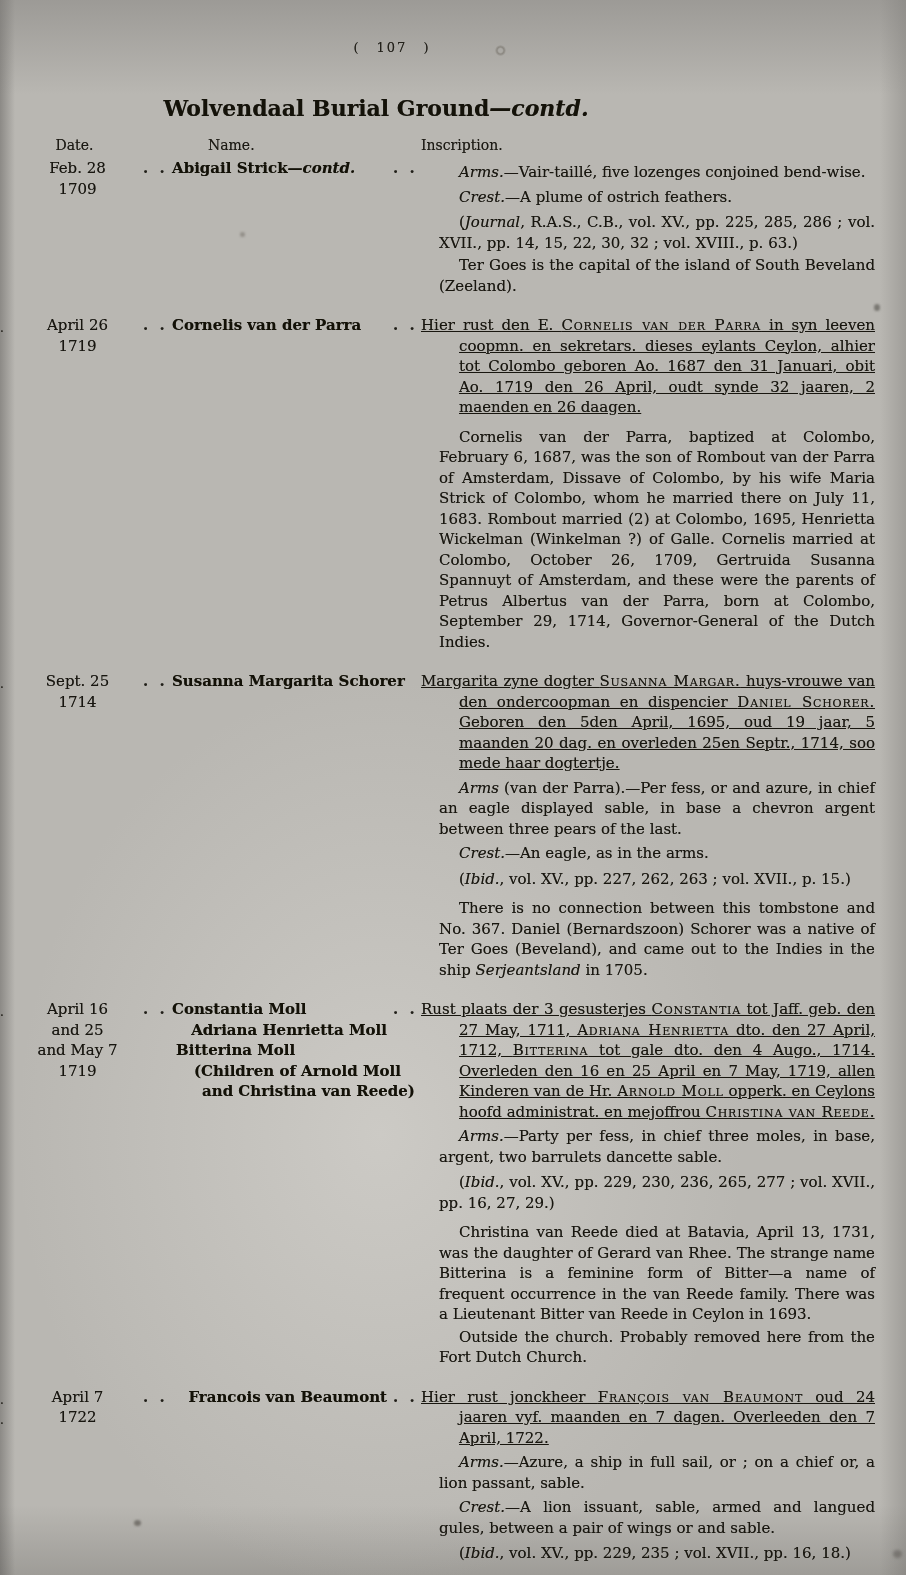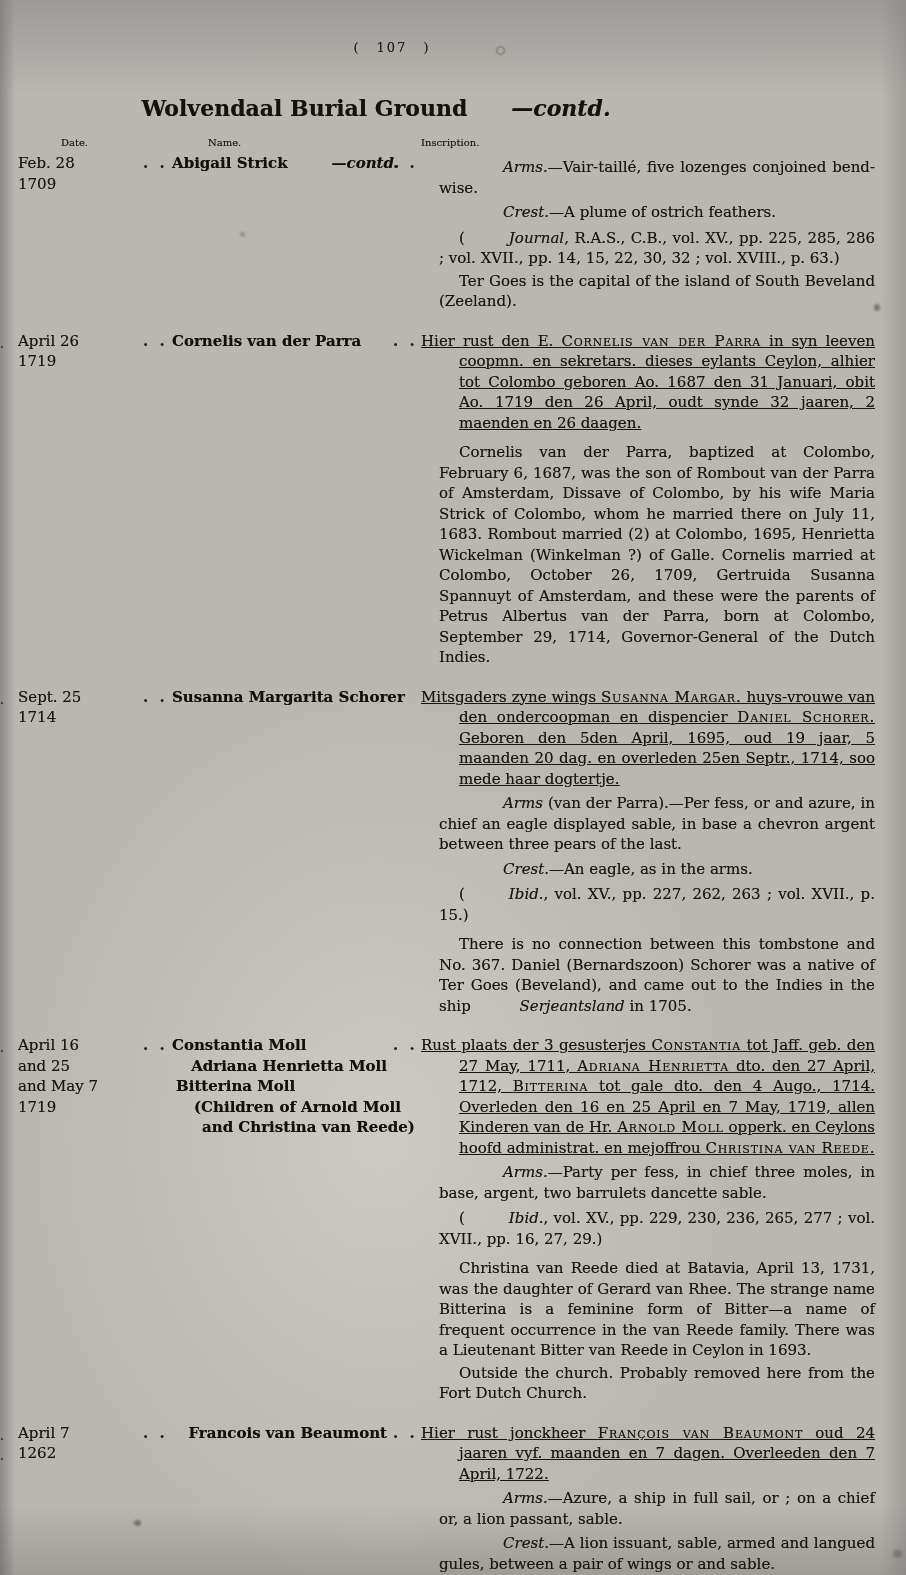--- a/index.html
+++ b/index.html
@@ -19,40 +19,40 @@
       #b9b7b2;
     color:#17150f;
   }
   .content{position:absolute;left:0;top:0;width:880px;padding-top:40px;}
   .pageno{width:784px;text-align:center;font-size:13px;letter-spacing:2px;
     word-spacing:10px;color:#23211b;}
   .title{width:752px;text-align:center;font-size:22px;font-weight:bold;
     margin-top:40px;color:#141209;}
   .title .seg-i{font-style:italic;}
   .colhead{display:grid;grid-template-columns:12px 125px 35px 215px 34px 454px;
-    margin-top:16px;font-size:10px;color:#1c1a14;}
+    margin-top:16px;font-size:14px;color:#1c1a14;}
   .colhead .h-date{text-align:center;}
   .colhead .h-name{padding-left:36px;}
   .colhead .h-insc{text-align:left;}
   .entries{margin-top:5px;}
   .entry{display:grid;grid-template-columns:12px 125px 35px 215px 34px 454px;
     margin-bottom:19px;font-size:15px;line-height:20.5px;}
   .mark{font-size:12px;color:#2a2822;padding-top:3px;letter-spacing:2px;}
-  .date-cell{padding-left:6px;white-space:nowrap;}
+  .date-cell{text-align:center;padding-left:6px;white-space:nowrap;}
   .ldots{font-weight:bold;letter-spacing:3px;padding-left:6px;color:#201e18;}
   .name-cell{font-weight:bold;white-space:nowrap;color:#131107;}
   .name-cell .seg-i{font-style:italic;}
   .insc-cell{text-align:justify;color:#18160f;}
   .insc-cell p{margin:0;}
   .p-dutch{padding-left:38px;text-indent:-38px;text-decoration:underline;}
   .p-arms{padding-left:18px;text-indent:20px;margin-top:4px !important;}
   .p-ref{padding-left:18px;text-indent:20px;margin-top:5px !important;}
   .p-comment{padding-left:18px;text-indent:20px;margin-top:9px !important;}
   .p-comment2{padding-left:18px;text-indent:20px;margin-top:2px !important;}
-  .seg-i{font-style:italic;margin-left:44px;}
+  .seg-i{font-style:italic;}
   .seg-sc{font-variant:small-caps;letter-spacing:0.8px;}
   .content *{text-shadow:0 0 0.6px rgba(24,22,16,0.55);}
   .speck{position:absolute;border-radius:50%;}
 </style>
 </head>
 <body>
 
 <div class="page">
   <div class="content">
     <div class="pageno">( 107 )</div>
@@ -107,21 +107,21 @@
           <div class="date-cell">
             <div>Sept. 25</div>
             <div>1714</div>
           </div>
           <div class="ldots">. .</div>
           <div class="name-cell">
             <div><span>Susanna Margarita Schorer</span></div>
           </div>
           <div class="ldots"></div>
           <div class="insc-cell">
-            <p class="p-dutch"><span>Mitsgaders zyne wings </span><span class="seg-sc">Susanna Margar.</span><span> huys-vrouwe van den ondercoopman en dispencier </span><span class="seg-sc">Daniel Schorer.</span><span>  Geboren den 5den April, 1695, oud 19 jaar, 5 maanden 20 dag. en overleden 25en Septr., 1714, soo mede haar dogtertje.</span></p>
+            <p class="p-dutch"><span>Margarita zyne dogter </span><span class="seg-sc">Susanna Margar.</span><span> huys-vrouwe van den ondercoopman en dispencier </span><span class="seg-sc">Daniel Schorer.</span><span>  Geboren den 5den April, 1695, oud 19 jaar, 5 maanden 20 dag. en overleden 25en Septr., 1714, soo mede haar dogtertje.</span></p>
             <p class="p-arms"><span class="seg-i">Arms</span><span> (van der Parra).—Per fess, or and azure, in chief an eagle displayed sable, in base a chevron argent between three pears of the last.</span></p>
             <p class="p-arms"><span class="seg-i">Crest.</span><span>—An eagle, as in the arms.</span></p>
             <p class="p-ref"><span>(</span><span class="seg-i">Ibid.</span><span>, vol. XV., pp. 227, 262, 263 ; vol. XVII., p. 15.)</span></p>
             <p class="p-comment"><span>There is no connection between this tombstone and No. 367.  Daniel (Bernardszoon) Schorer was a native of Ter Goes (Beveland), and came out to the Indies in the ship </span><span class="seg-i">Serjeantsland</span><span> in 1705.</span></p>
           </div>
         </div>
         <div class="entry">
           <div class="mark">.</div>
           <div class="date-cell">
             <div>April 16</div>
@@ -143,21 +143,21 @@
             <p class="p-arms"><span class="seg-i">Arms.</span><span>—Party per fess, in chief three moles, in base, argent, two barrulets dancette sable.</span></p>
             <p class="p-ref"><span>(</span><span class="seg-i">Ibid.</span><span>, vol. XV., pp. 229, 230, 236, 265, 277 ; vol. XVII., pp. 16, 27, 29.)</span></p>
             <p class="p-comment"><span>Christina van Reede died at Batavia, April 13, 1731, was the daughter of Gerard van Rhee.  The strange name Bitterina is a feminine form of Bitter—a name of frequent occurrence in the van Reede family. There was a Lieutenant Bitter van Reede in Ceylon in 1693.</span></p>
             <p class="p-comment2"><span>Outside the church.  Probably removed here from the Fort Dutch Church.</span></p>
           </div>
         </div>
         <div class="entry">
           <div class="mark">. .</div>
           <div class="date-cell">
             <div>April 7</div>
-            <div>1262</div>
+            <div>1722</div>
           </div>
           <div class="ldots">. .</div>
           <div class="name-cell">
             <div style="padding-left: 6px; text-align: right;"><span>Francois van Beaumont</span></div>
           </div>
           <div class="ldots">. .</div>
           <div class="insc-cell">
             <p class="p-dutch"><span>Hier rust jonckheer </span><span class="seg-sc">François van Beaumont</span><span> oud 24 jaaren vyf. maanden en 7 dagen.  Overleeden den 7 April, 1722.</span></p>
             <p class="p-arms"><span class="seg-i">Arms.</span><span>—Azure, a ship in full sail, or ;  on a chief or, a lion passant, sable.</span></p>
             <p class="p-arms"><span class="seg-i">Crest.</span><span>—A lion issuant, sable, armed and langued gules, between a pair of wings or and sable.</span></p>

